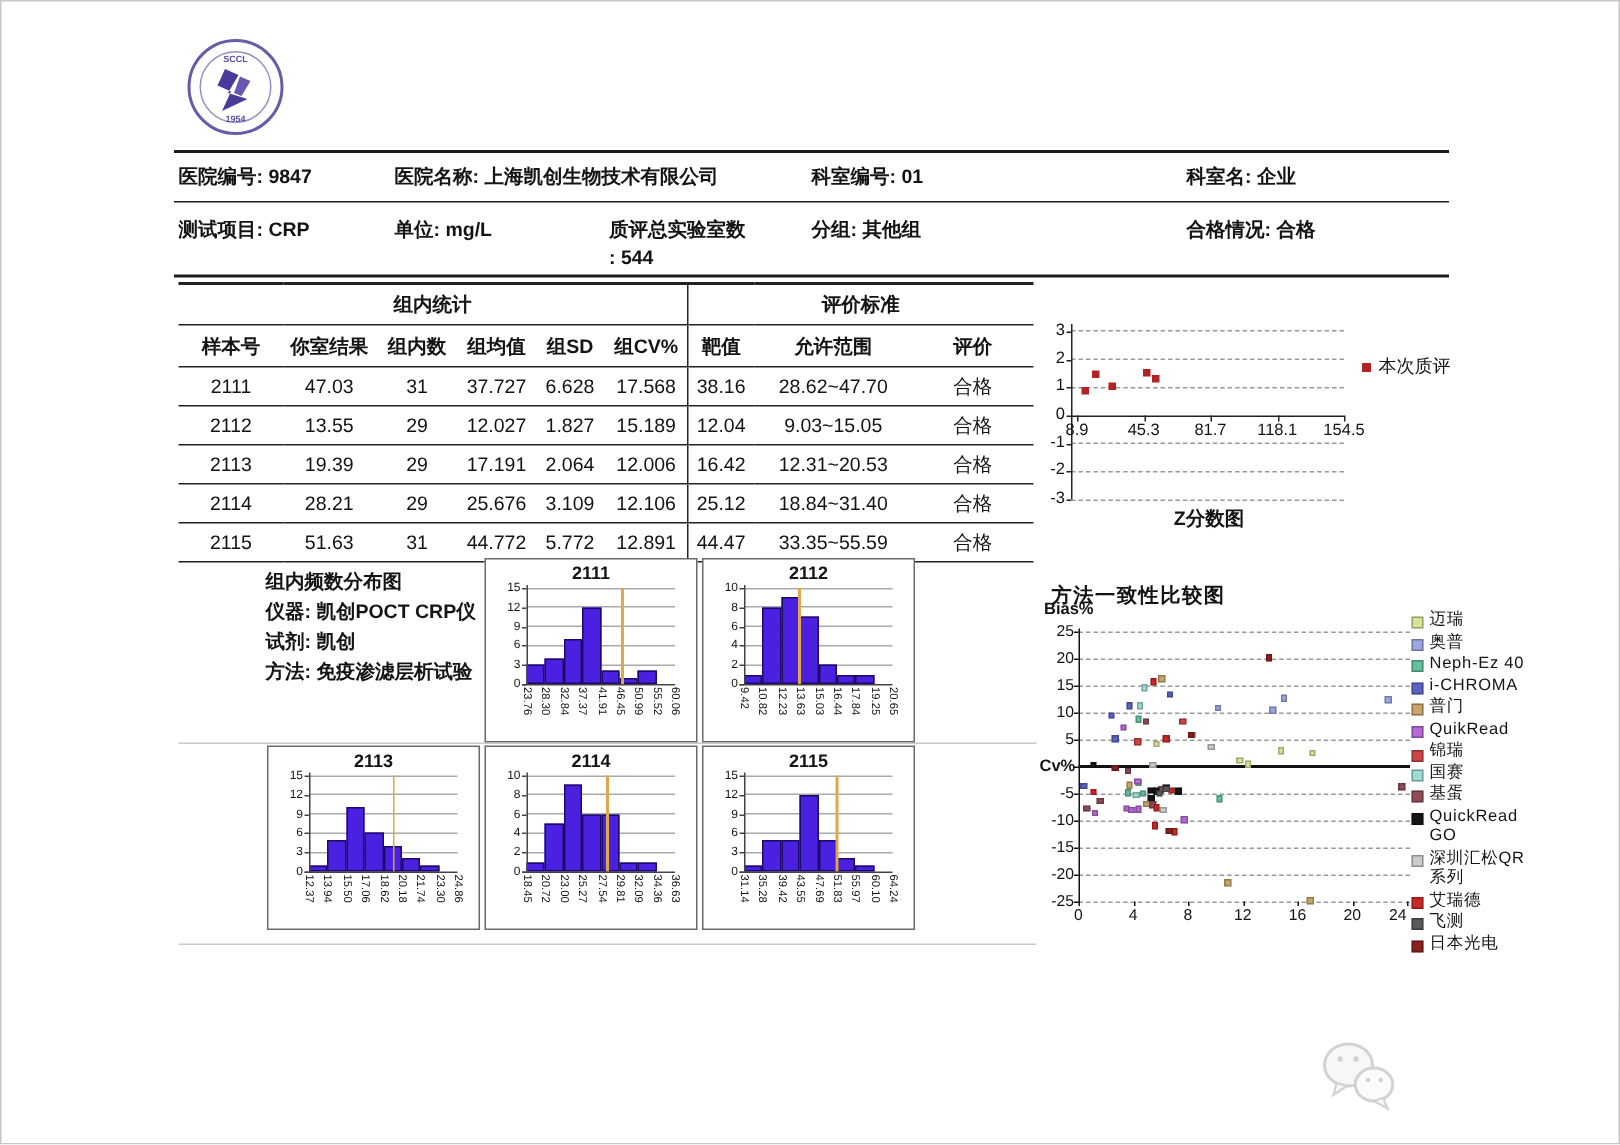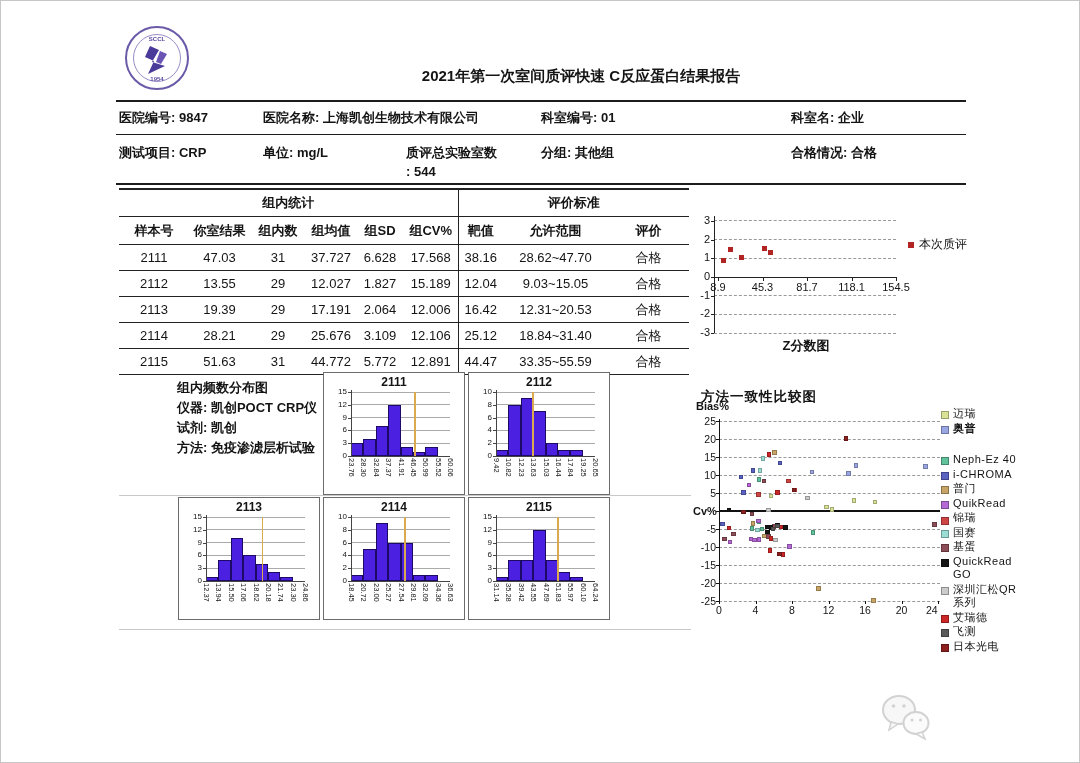--- a/index.html
+++ b/index.html
@@ -35,21 +35,20 @@
 
   <svg class="abs" style="left:122px;top:23px;" width="68" height="68" viewBox="0 0 68 68">
     <circle cx="34" cy="34" r="31" fill="#ffffff" stroke="#6a5aa8" stroke-width="2"></circle>
     <circle cx="34" cy="34" r="23.5" fill="#ffffff" stroke="#9a8cc8" stroke-width="1"></circle>
     <text x="34" y="17" font-size="6" text-anchor="middle" fill="#5a4aa0" font-weight="bold">SCCL</text>
     <polygon points="27,22 36,26 29,38 42,42 25,50 31,37 22,33" fill="#4a3a9a"></polygon>
     <polygon points="37,27 44,30 38,40 33,38" fill="#6a55b5"></polygon>
     <text x="34" y="57" font-size="6" text-anchor="middle" fill="#5a4aa0" font-weight="bold">1954</text>
   </svg>
 
-  <div class="subtitle">2021年第一次室间质评快速 C反应蛋白结果报告</div>
 
   <div class="hline" style="left:115px;top:99px;width:850px;height:2px;"></div>
   <div id="info1">
       <span class="infocell" style="left: 118px; top: 107px;">医院编号: 9847</span>
       <span class="infocell" style="left: 262px; top: 107px;">医院名称: 上海凯创生物技术有限公司</span>
       <span class="infocell" style="left: 540px; top: 107px;">科室编号: 01</span>
       <span class="infocell" style="left: 790px; top: 107px;">科室名: 企业</span>
     </div>
   <div class="hline" style="left:115px;top:133px;width:850px;height:1px;"></div>
   <div id="info2">
@@ -511,21 +510,21 @@
       <div style="position: absolute; left: 77.6375px; top: 152.8px; width: 4.5px; height: 4.5px; background: rgb(90, 90, 90); border: 0.5px solid rgba(0, 0, 0, 0.25); box-sizing: border-box;"></div>
       <div style="position: absolute; left: 150.637px; top: 62.08px; width: 4.5px; height: 4.5px; background: rgb(142, 31, 31); border: 0.5px solid rgba(0, 0, 0, 0.25); box-sizing: border-box;"></div>
       <div style="position: absolute; left: 98.625px; top: 113.92px; width: 4.5px; height: 4.5px; background: rgb(142, 31, 31); border: 0.5px solid rgba(0, 0, 0, 0.25); box-sizing: border-box;"></div>
       <div style="position: absolute; left: 48.4375px; top: 135.88px; width: 4.5px; height: 4.5px; background: rgb(142, 31, 31); border: 0.5px solid rgba(0, 0, 0, 0.25); box-sizing: border-box;"></div>
       <div style="position: absolute; left: 84.025px; top: 177.64px; width: 4.5px; height: 4.5px; background: rgb(142, 31, 31); border: 0.5px solid rgba(0, 0, 0, 0.25); box-sizing: border-box;"></div>
       <div style="position: absolute; left: 248px; top: 33px; width: 84px;">
         <div style="display: flex; align-items: flex-start; margin-bottom: 1px;">
           <span style="width: 6px; height: 6px; flex: 0 0 6px; margin: 4px 4px 0px 0px; background: rgb(217, 226, 150); border: 0.5px solid rgba(0, 0, 0, 0.3);"></span>
           <span style="font-size: 11px; line-height: 13.5px; width: 70px; word-break: break-all; letter-spacing: 0.5px;">迈瑞</span>
         </div>
-        <div style="display: flex; align-items: flex-start; margin-bottom: 18px; font-weight: bold;">
+        <div style="display: flex; align-items: flex-start; margin-bottom: 1px;">
           <span style="width: 6px; height: 6px; flex: 0 0 6px; margin: 4px 4px 0px 0px; background: rgb(154, 166, 226); border: 0.5px solid rgba(0, 0, 0, 0.3);"></span>
           <span style="font-size: 11px; line-height: 13.5px; width: 70px; word-break: break-all; letter-spacing: 0.5px;">奥普</span>
         </div>
         <div style="display: flex; align-items: flex-start; margin-bottom: 1px;">
           <span style="width: 6px; height: 6px; flex: 0 0 6px; margin: 4px 4px 0px 0px; background: rgb(98, 194, 155); border: 0.5px solid rgba(0, 0, 0, 0.3);"></span>
           <span style="font-size: 11px; line-height: 13.5px; width: 70px; word-break: break-all; letter-spacing: 0.5px;">Neph-Ez 40</span>
         </div>
         <div style="display: flex; align-items: flex-start; margin-bottom: 1px;">
           <span style="width: 6px; height: 6px; flex: 0 0 6px; margin: 4px 4px 0px 0px; background: rgb(90, 98, 194); border: 0.5px solid rgba(0, 0, 0, 0.3);"></span>
           <span style="font-size: 11px; line-height: 13.5px; width: 70px; word-break: break-all; letter-spacing: 0.5px;">i-CHROMA</span>

